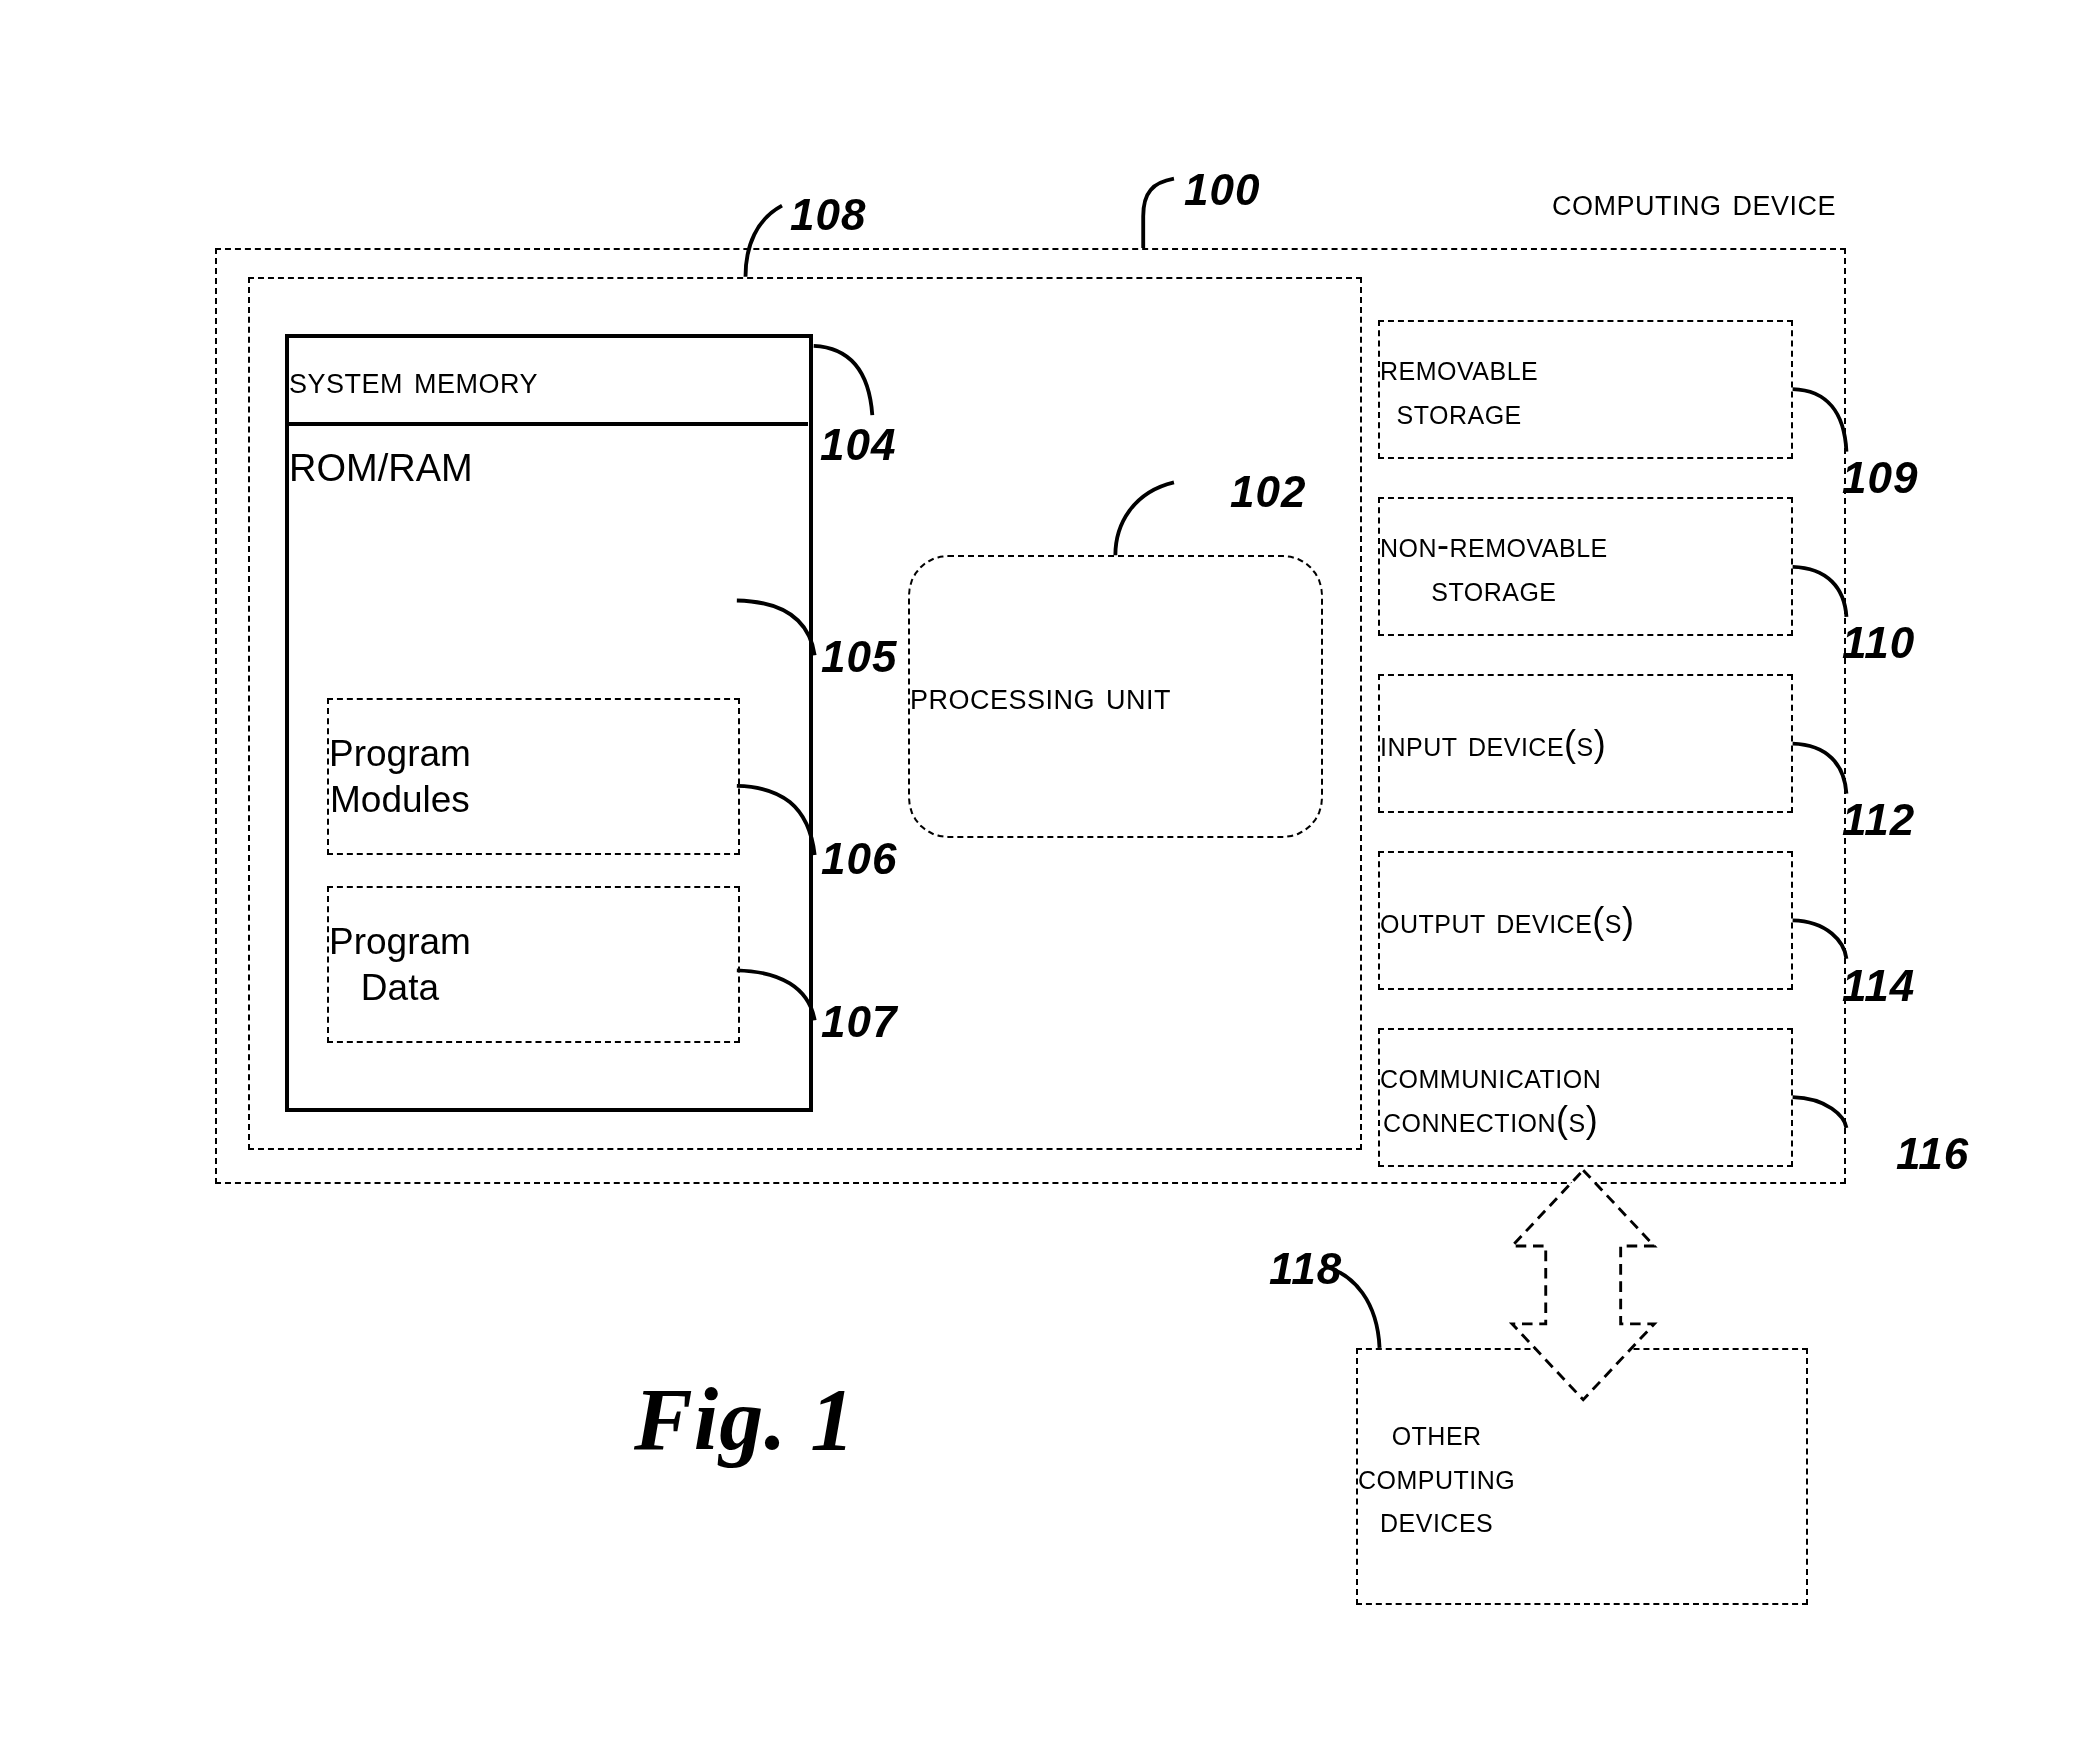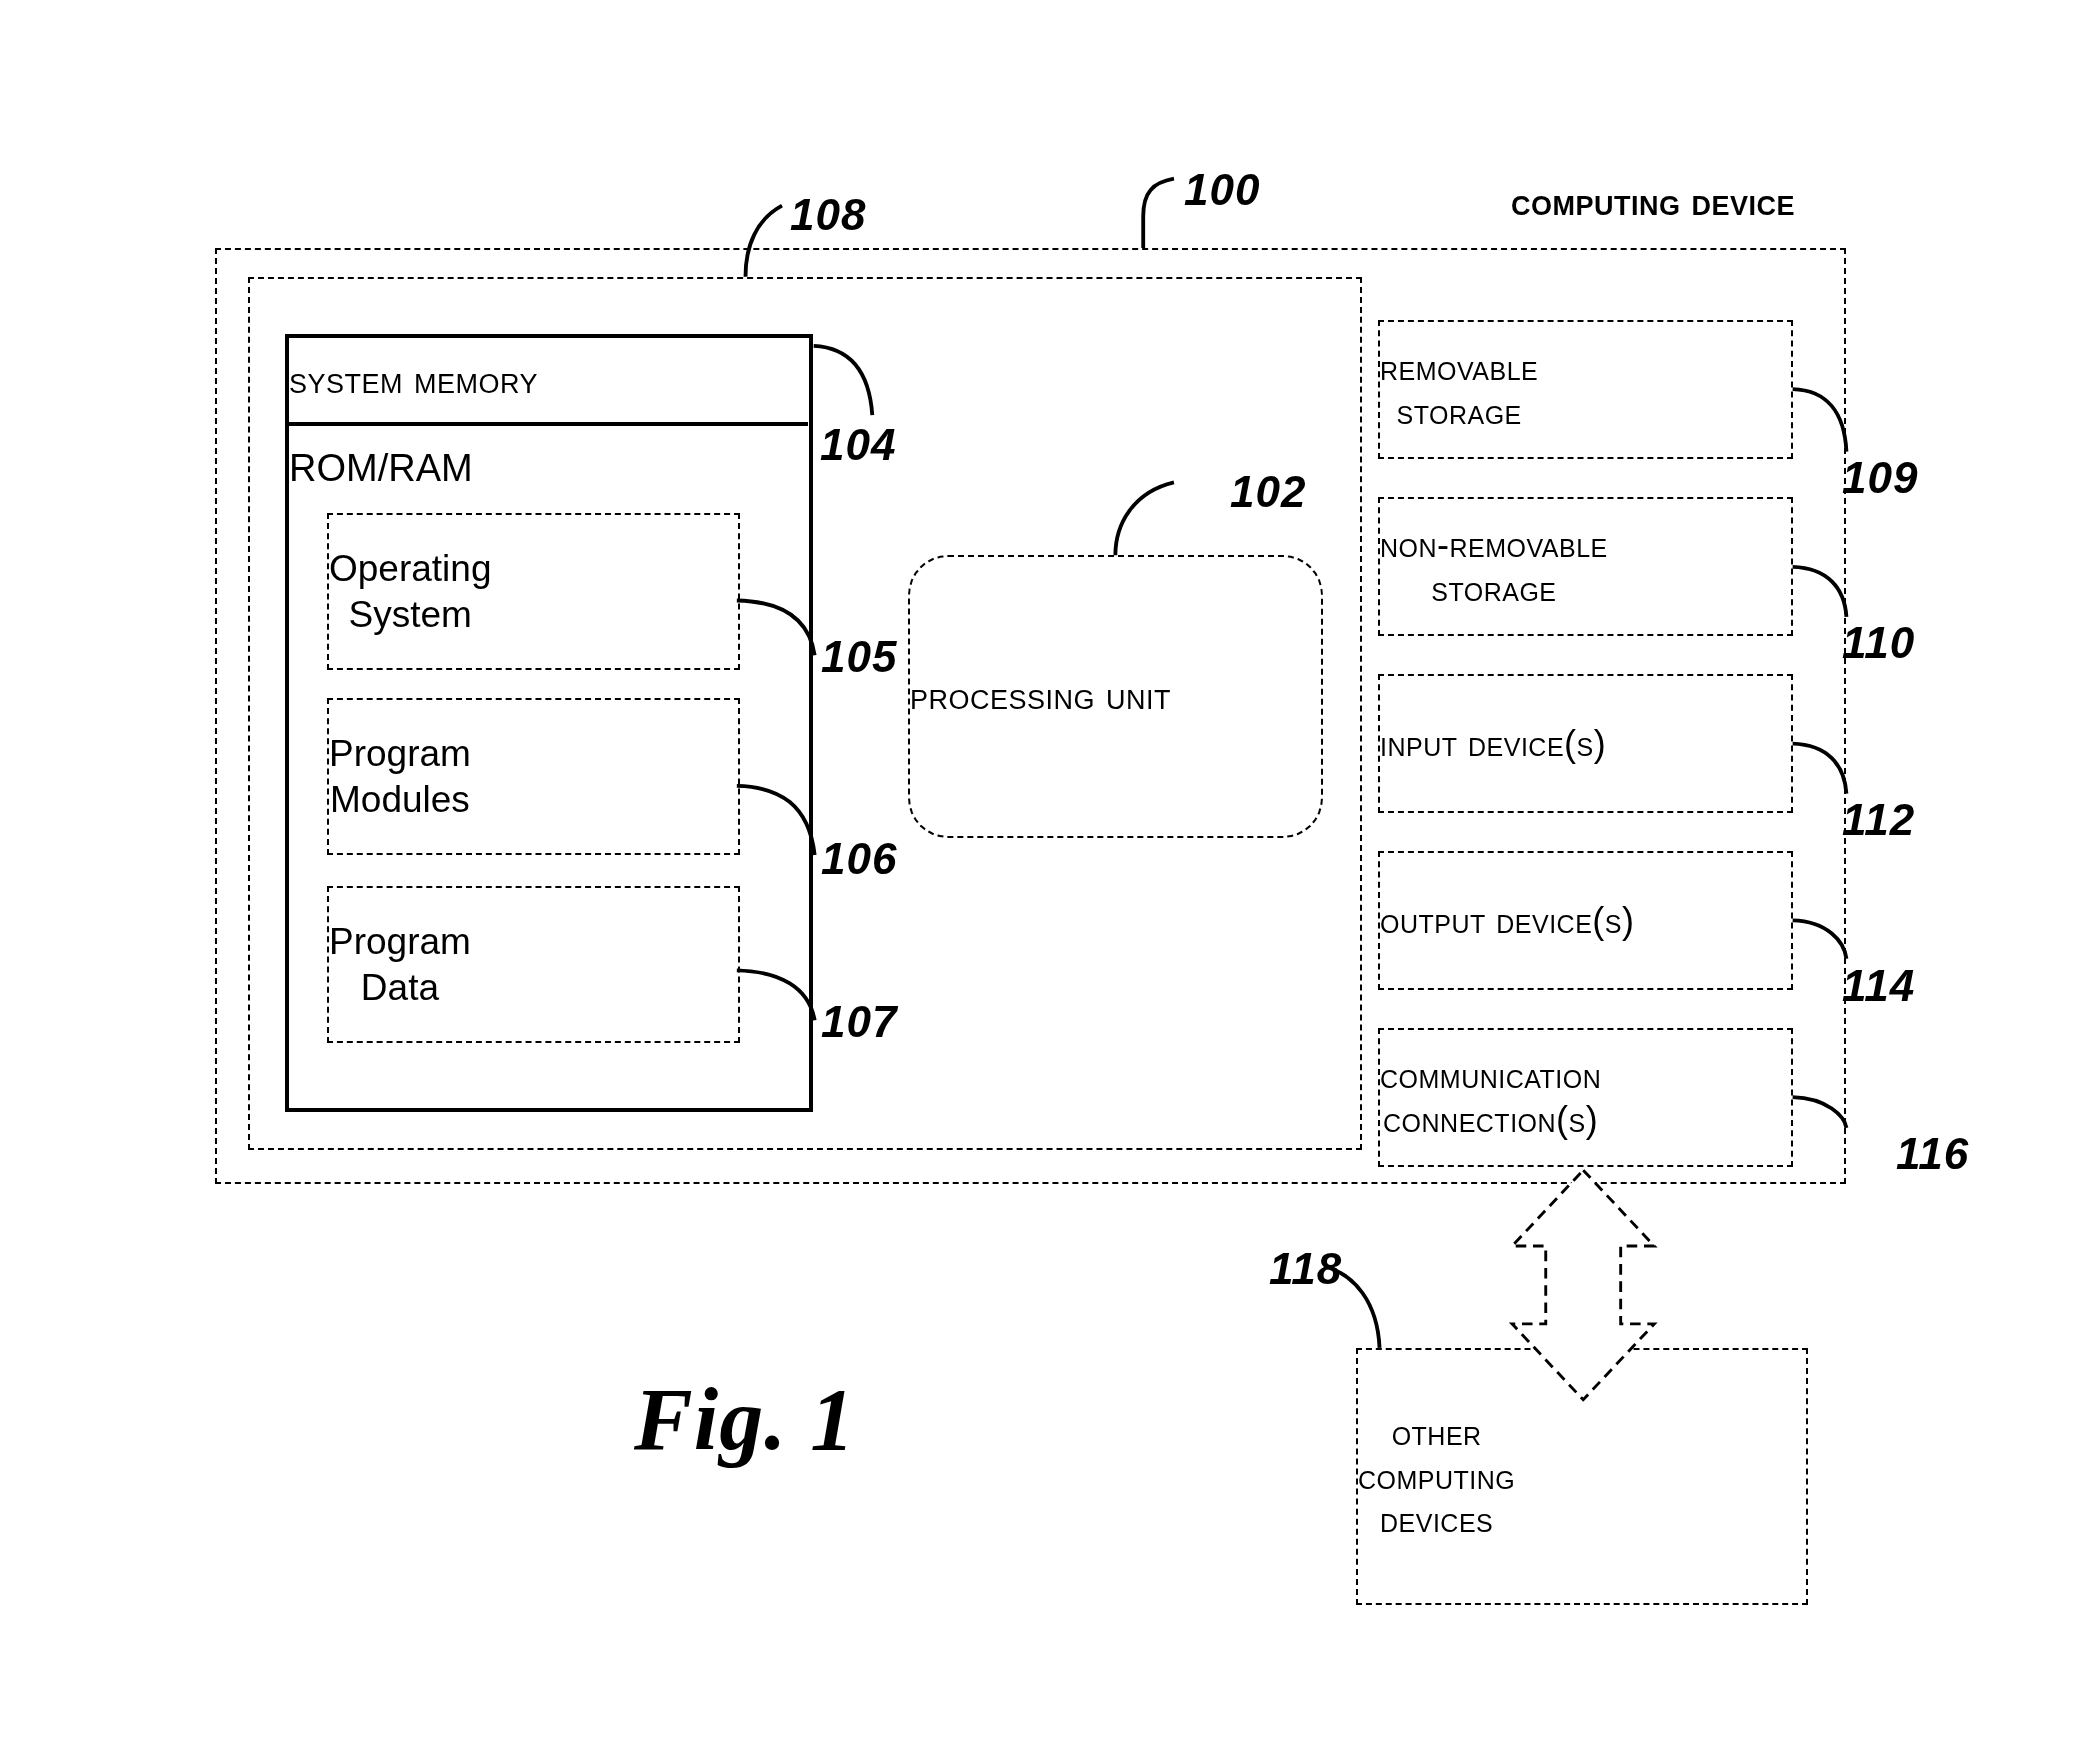--- a/index.html
+++ b/index.html
@@ -124,40 +124,34 @@
 </style>
 </head>
 <body>
 
 <div id="figure">
 
   <div class="abs frame-outer" style="left:215px; top:248px; width:1631px; height:936px;"></div>
 
   <div class="abs frame-inner" style="left:248px; top:277px; width:1114px; height:873px;"></div>
 
-  <div class="abs label smallcaps device-title" style="left:1432px; top:178px; width:442px; height:48px; justify-content:center;font-weight:bold;">
+  <div class="abs label smallcaps device-title" style="left:1394px; top:178px; width:442px; height:48px; justify-content:flex-end;">
     <span>Computing Device</span>
   </div>
 
   <div class="abs box-solid" style="left:285px; top:334px; width:528px; height:778px;">
 
     <div class="abs label smallcaps hdr-memory" style="left:0px; top:0px; width:519px; height:88px; border-bottom:4.8px solid #000;">
       <span>System Memory</span>
     </div>
 
     <div class="abs label romram" style="left:0px; top:92px; width:519px; height:77px;">
       <span>ROM/RAM</span>
     </div>
 
-    <div class="abs box-dashed label sub-label" style="left:38px; top:175px; width:413px; height:157px;">
-      <span>
-        <span>Operating</span>
-        <span>System</span>
-      </span>
-    </div>
 
     <div class="abs box-dashed label sub-label" style="left:38px; top:360px; width:413px; height:157px;">
       <span>
         <span>Program</span>
         <span>Modules</span>
       </span>
     </div>
 
     <div class="abs box-dashed label sub-label" style="left:38px; top:548px; width:413px; height:157px;">
       <span>

